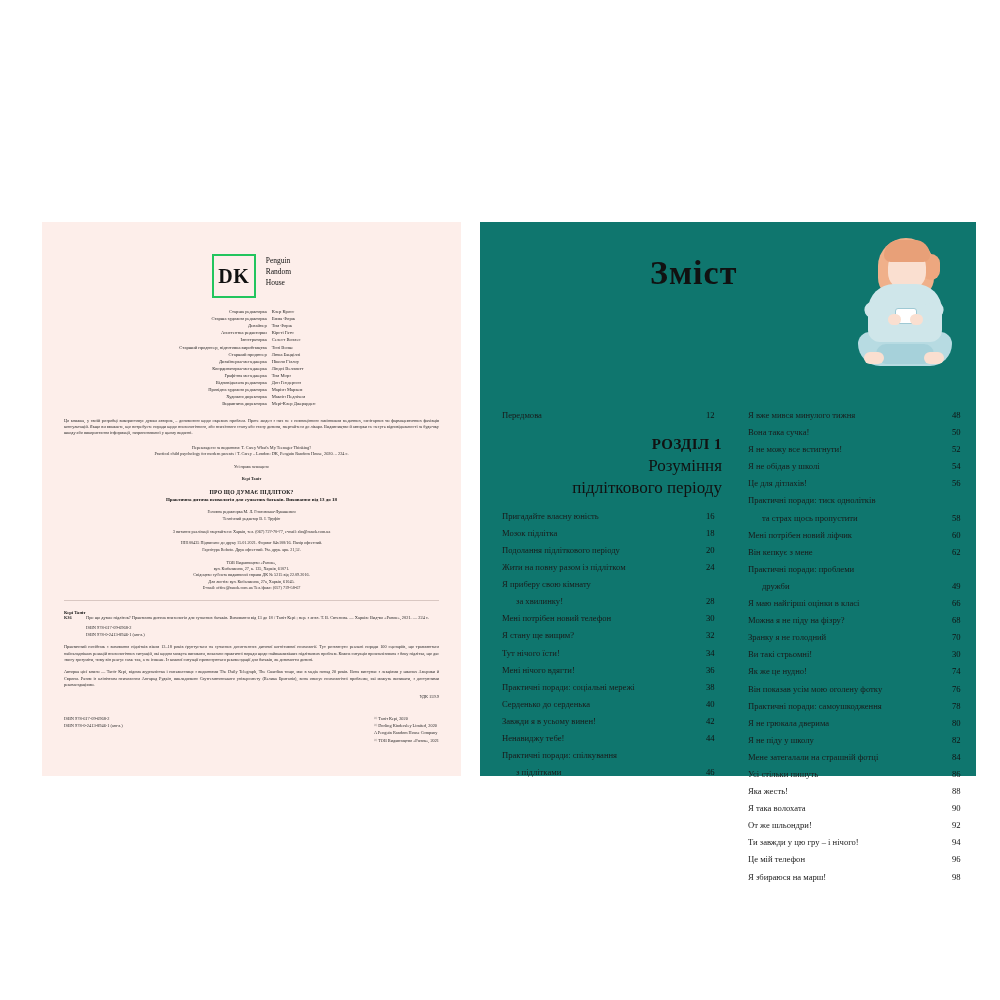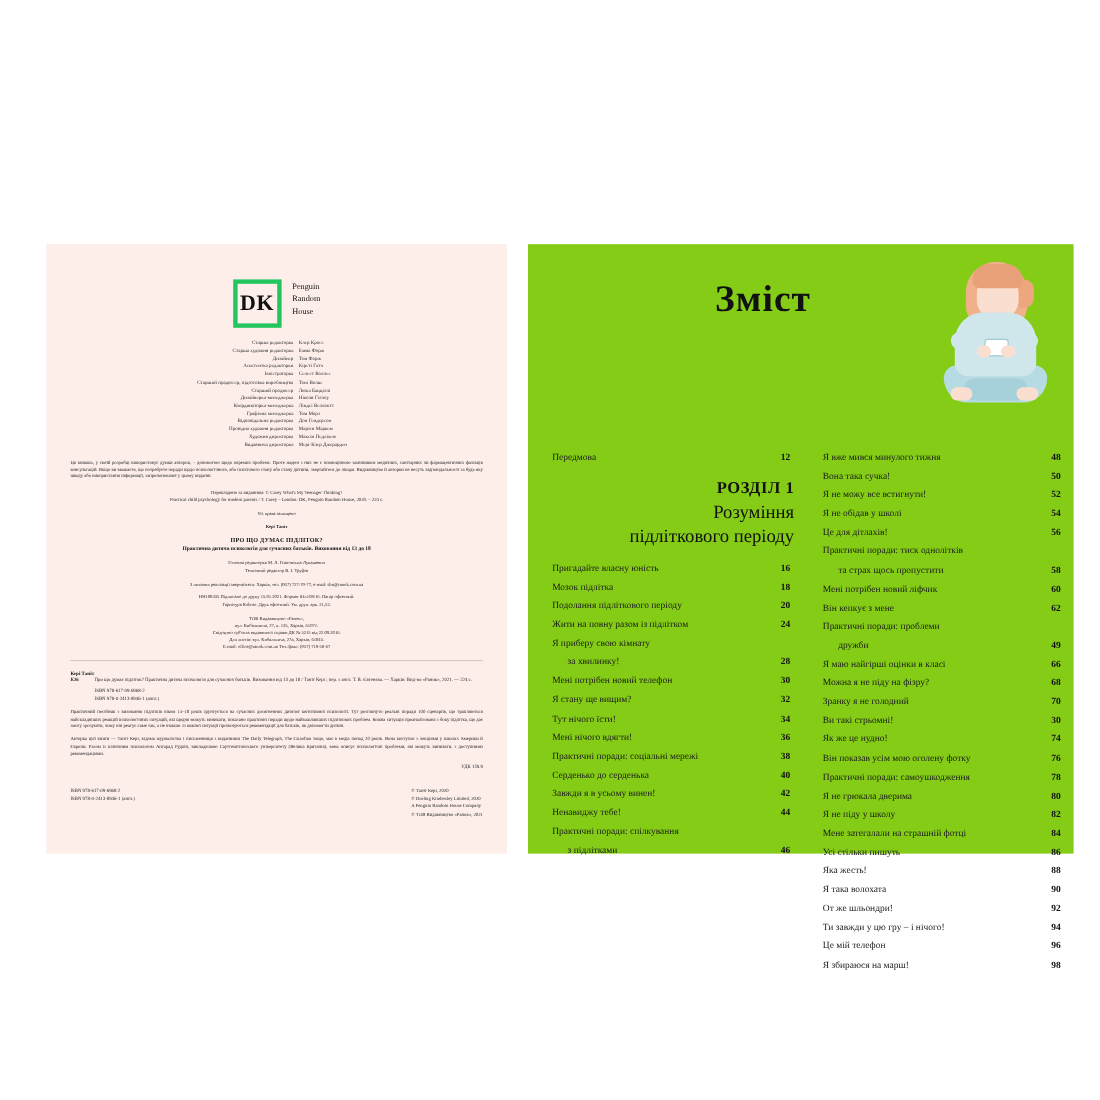--- a/index.html
+++ b/index.html
@@ -13,21 +13,21 @@
 
   
   .left-page{
     position:absolute;left:42px;top:222px;width:419px;height:554px;
     background:#fdeeea;
     box-sizing:border-box;
     padding:18px 22px;
   }
   .dk-block{display:flex;align-items:flex-start;justify-content:center;gap:10px;margin:14px 0 6px 0;}
   .dk-logo{
-    width:44px;height:44px;border:4px solid #22c55e;box-sizing:border-box;
+    width:44px;height:44px;border:2px solid #22c55e;box-sizing:border-box;
     display:flex;align-items:center;justify-content:center;
     font-family:"Liberation Serif", serif;font-weight:bold;font-size:20px;letter-spacing:.5px;color:#111;
   }
   .prh{font-size:7.5px;line-height:1.45;color:#111;font-family:"Liberation Serif",serif;padding-top:2px;}
 
   .credits{margin:10px auto 0 auto;width:300px;}
   .credit-row{display:flex;font-size:4.6px;line-height:1.55;color:#2a2a2a;}
   .credit-role{width:56%;text-align:right;padding-right:5px;}
   .credit-name{width:44%;text-align:left;}
 
@@ -44,31 +44,31 @@
   .cip-row{display:flex;font-size:4.4px;line-height:1.5;color:#2a2a2a;}
   .cip-code{width:22px;font-weight:bold;}
   .cip-text{flex:1;}
   .udk{font-size:4.4px;text-align:right;margin-top:5px;color:#2a2a2a;}
   .foot{display:flex;justify-content:space-between;margin-top:16px;}
   .foot-left{font-size:4.4px;line-height:1.7;color:#2a2a2a;}
   .foot-right{font-size:4.3px;line-height:1.7;color:#2a2a2a;text-align:left;}
   .foot-right div{white-space:nowrap;}
 
   
-  .right-page{position:absolute;left:480px;top:222px;width:496px;height:554px;background:#84cc16;}
+  .right-page{position:absolute;left:480px;top:222px;width:496px;height:554px;background:#0f766e;}
   .zmist{
     position:absolute;left:170px;top:32px;
     font-size:34px;font-weight:bold;color:#111;letter-spacing:1px;
     font-family:"Liberation Serif",serif;
   }
   .cols{position:absolute;left:22px;top:148px;width:466px;display:flex;gap:26px;}
   .col{width:220px;margin-top:40px;}
   .toc-row{display:flex;align-items:baseline;font-size:8.6px;color:#1a1a1a;line-height:1.35;margin-bottom:5.5px;}
   .toc-label{flex:1;padding-right:4px;}
-  .toc-page{width:16px;text-align:center;font-weight:bold;color:#111;}
+  .toc-page{width:16px;text-align:left;font-weight:normal;color:#111;}
   .toc-row.indent .toc-label{padding-left:14px;}
   .sect{text-align:right;margin:14px 0 12px 0;}
   .sect-num{font-size:15px;font-weight:bold;letter-spacing:.5px;color:#111;}
   .sect-title{font-size:17px;color:#111;line-height:1.3;margin-top:2px;}
 
   
   .illus{position:absolute;right:8px;top:10px;width:130px;height:160px;}
   .hair-back{position:absolute;left:40px;top:6px;width:56px;height:60px;background:#f0b08a;border-radius:28px 28px 20px 20px;}
   .face{position:absolute;left:50px;top:16px;width:38px;height:42px;background:#fadfd0;border-radius:19px 19px 17px 17px;}
   .hair-front{position:absolute;left:46px;top:8px;width:46px;height:22px;background:#e8a078;border-radius:23px 23px 10px 10px;}

